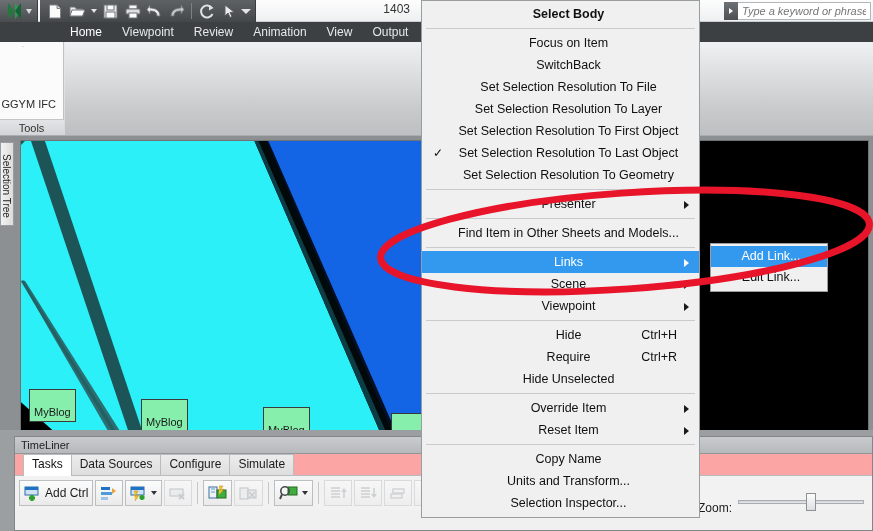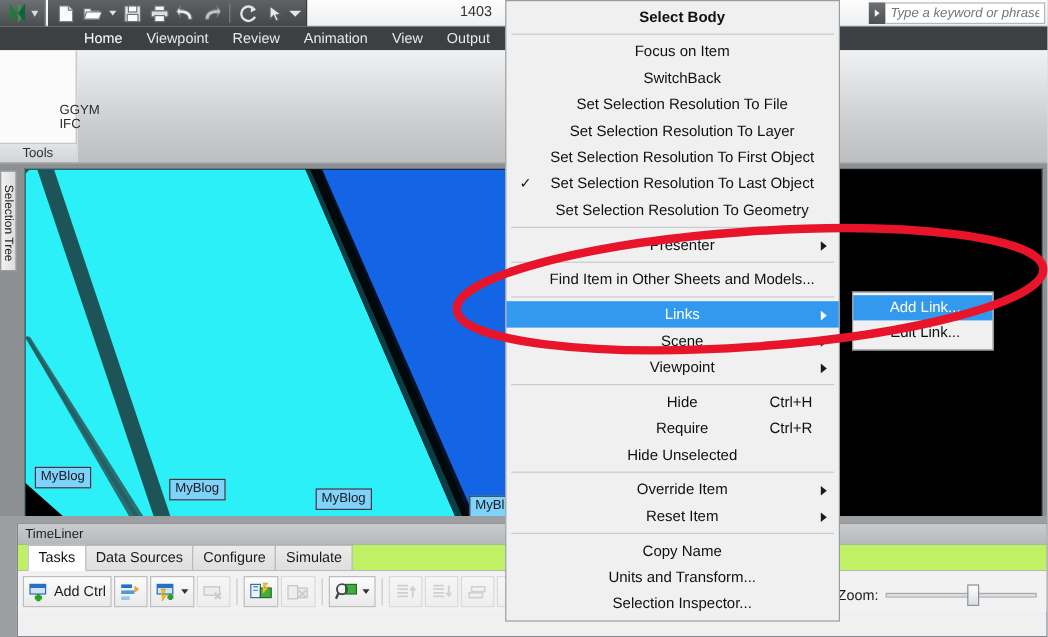--- a/index.html
+++ b/index.html
@@ -85,21 +85,21 @@
     border-bottom: 1px solid #a9acb0;
   }
   .ribpanel {
     position: absolute; left: 0; top: 0; width: 64px; height: 93px;
     background: #fbfbfb;
     border-right: 1px solid #bfc2c5;
     display: flex; flex-direction: column; align-items: center;
   }
   .ribpanel .bigbtn {
     margin-top: 4px; width: 60px; height: 64px;
-    display: flex; flex-direction: row; align-items: flex-end; justify-content: flex-start; gap: 48px;
+    display: flex; flex-direction: column; align-items: flex-start; justify-content: flex-start; gap: 48px;
   }
   .ribpanel .bigbtn .lbl { font-size: 11px; color: #2b2b2b; margin-top: 3px; }
   .ribpanel .ptitle {
     width: 64px; height: 16px; line-height: 16px; text-align: center;
     font-size: 11px; color: #303030;
     background: linear-gradient(#e2e4e6,#d2d4d7);
     border-top: 1px solid #c4c7ca;
     margin-top: auto;
   }
   .ribgrad-dark {
@@ -124,24 +124,24 @@
   }
   .viewport {
     position: absolute; left: 20px; top: 4px; width: 849px; height: 292px;
     background: #000;
     border: 1px solid #6f7376;
     overflow: hidden;
   }
   .vpcanvas { position: absolute; inset: 0; }
   .linktag {
     position: absolute;
-    background: #7dd3fc;
+    background: #86efac;
     border: 1px solid #3a3a3a;
     font-size: 11px; color: #1a1a1a;
-    padding: 1px 4px 2px 4px;
+    padding: 16px 4px 2px 4px;
     white-space: nowrap;
     line-height: 13px;
   }
 
   
   .dock {
     position: absolute; left: 0; top: 430px; width: 873px; height: 101px;
     background: #9b9fa2;
   }
   .tlpanel {
@@ -149,21 +149,21 @@
     background: #f0f0f0;
     border: 1px solid #82868a;
   }
   .tlcaption {
     height: 17px; background: linear-gradient(#c9cbcd,#b6b9bc);
     border-bottom: 1px solid #93979a;
     font-size: 11px; color: #1d1d1d; line-height: 17px; padding-left: 6px;
   }
   .tltabs {
     height: 22px; display: flex; align-items: flex-end;
-    padding-left: 8px; background: #bef264;
+    padding-left: 8px; background: #fca5a5;
     border-bottom: 1px solid #b9bcbf;
   }
   .tltab {
     font-size: 12px; color: #1b1b1b;
     padding: 2px 8px 3px 8px; line-height: 15px;
     border: 1px solid #b9bcbf; border-bottom: none;
     background: linear-gradient(#ececec,#dedede);
     margin-right: -1px;
   }
   .tltab.active {
@@ -182,21 +182,21 @@
   }
   .tbtn.boxed { border: 1px solid #bcbfc2; background: linear-gradient(#fcfcfc,#eaeaea); }
   .tbtn.disabled { opacity: 0.45; }
   .tsep { width: 1px; height: 22px; background: #c6c9cc; margin: 0 3px; }
   .caretd { width:0;height:0;border-top:4px solid #333;border-left:3.5px solid transparent;border-right:3.5px solid transparent; }
 
   .zoomwrap {
     position: absolute; right: 8px; top: 52px;
     display: flex; align-items: center; gap: 6px;
   }
-  .zoomwrap .zlabel { font-size: 12px; color: #1b1b1b; }
+  .zoomwrap .zlabel { font-size: 12px; color: #1b1b1b; margin-top: 12px; }
   .zoomtrack {
     position: relative; width: 126px; height: 4px;
     background: linear-gradient(#cfd2d5,#e8eaec);
     border: 1px solid #a9acb0;
   }
   .zoomthumb {
     position: absolute; top: -8px; width: 10px; height: 18px;
     background: linear-gradient(#fdfdfd,#dcdee0);
     border: 1px solid #8d9194;
   }

